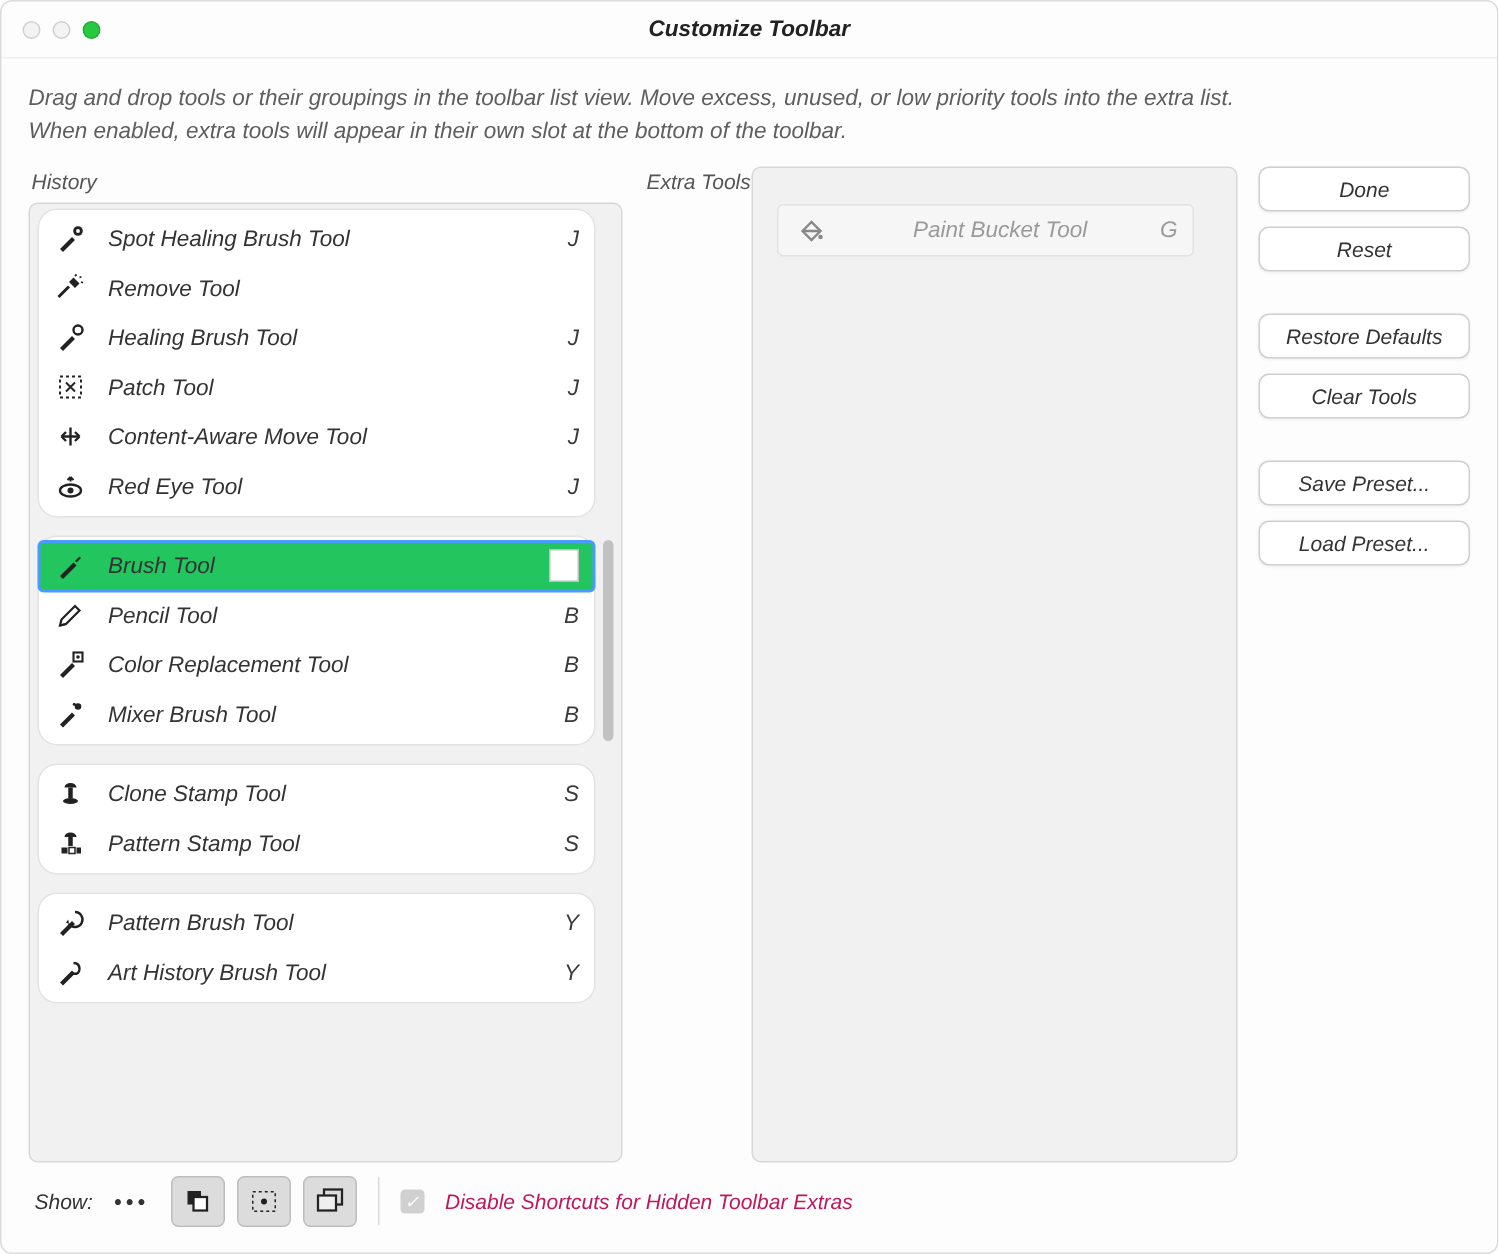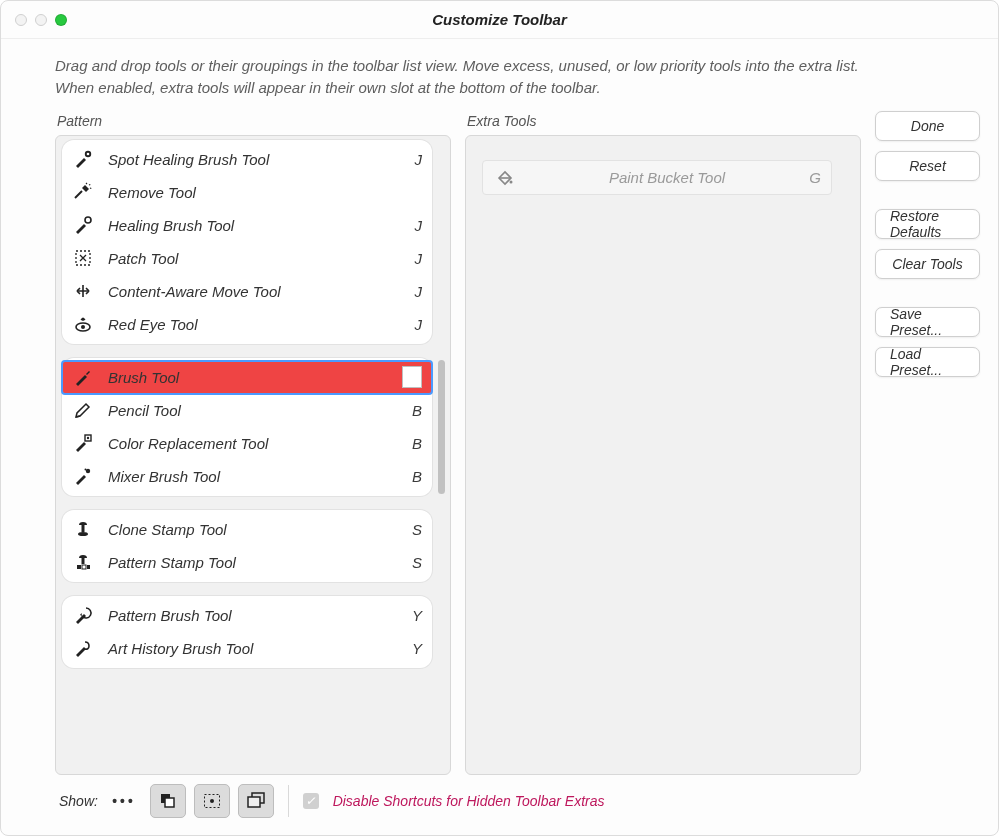--- a/index.html
+++ b/index.html
@@ -36,26 +36,25 @@
   .tl-close { background:#f3f3f3; border-color:#d0d0d0;}
   .tl-min   { background:#f3f3f3; border-color:#d0d0d0;}
   .tl-max   { background:#27c93f; }
   .titlebar .title { position:absolute; left:0; right:0; text-align:center; font-weight:600; font-size:15px; color:#222; pointer-events:none;}
   .content {
     flex: 1;
     display: flex;
     flex-direction: column;
     padding: 16px 18px 8px 18px;
     min-height:0;
-    margin-left:36px;
   }
   .desc { font-size:15px; line-height:1.45; color:#5e5e5e; margin-bottom:12px; max-width:810px;}
   .columns { display:flex; gap:14px; flex:1; min-height:0;}
   .leftcol { width:396px; display:flex; flex-direction:column;}
-  .midcol  { width:396px; display:flex; flex-direction:column;}
+  .midcol  { width:396px; display:flex; }
   .rightcol { flex:1; display:flex; flex-direction:column; gap:10px; align-items:stretch;}
   .col-label { font-size:14px; color:#555; margin:2px 0 6px 2px;}
   .listbox {
     flex:1; min-height:0;
     background:#f1f1f1;
     border:1px solid #d8d8d8;
     border-radius:6px;
     position:relative;
     padding:4px 18px 10px 6px;
   }
@@ -90,21 +89,21 @@
   .row .key {
     font-size:15px;
     color:#3a3a3a;
     min-width:16px;
     text-align:right;
   }
   .row.selected {
     outline: 2px solid #4b9aff;
     outline-offset:-1px;
     border-radius:3px;
-    background:#ef4444;
+    background:#22c55e;
   }
   .row.selected .key-input {
     width:20px; height:22px;
     border:1px solid #bfbfbf;
     background:#fff;
     margin-left:4px;
   }
   
   .extra-group {
     background:#f6f6f6;
@@ -173,21 +172,21 @@
     <div class="title">Customize Toolbar</div>
   </div>
 
   <div class="content">
 
     <div class="desc">Drag and drop tools or their groupings in the toolbar list view. Move excess, unused, or low priority tools into the extra list. When enabled, extra tools will appear in their own slot at the bottom of the toolbar.</div>
 
     <div class="columns">
 
       <div class="leftcol">
-        <div class="col-label">Pattern</div>
+        <div class="col-label">History</div>
         <div class="listbox" id="toolbar-listbox">
           <div class="group">
               <div class="row">
                 <span class="icon-slot">
                   <svg width="20" height="20" viewBox="0 0 20 20">
                     <path d="M3 17 L11 9 L13 11 L5 19 Z" fill="#222"></path>
                     <circle cx="15" cy="5" r="3.2" fill="#222"></circle>
                     <circle cx="15" cy="5" r="1.3" fill="#fff"></circle>
                   </svg>
                 </span>

